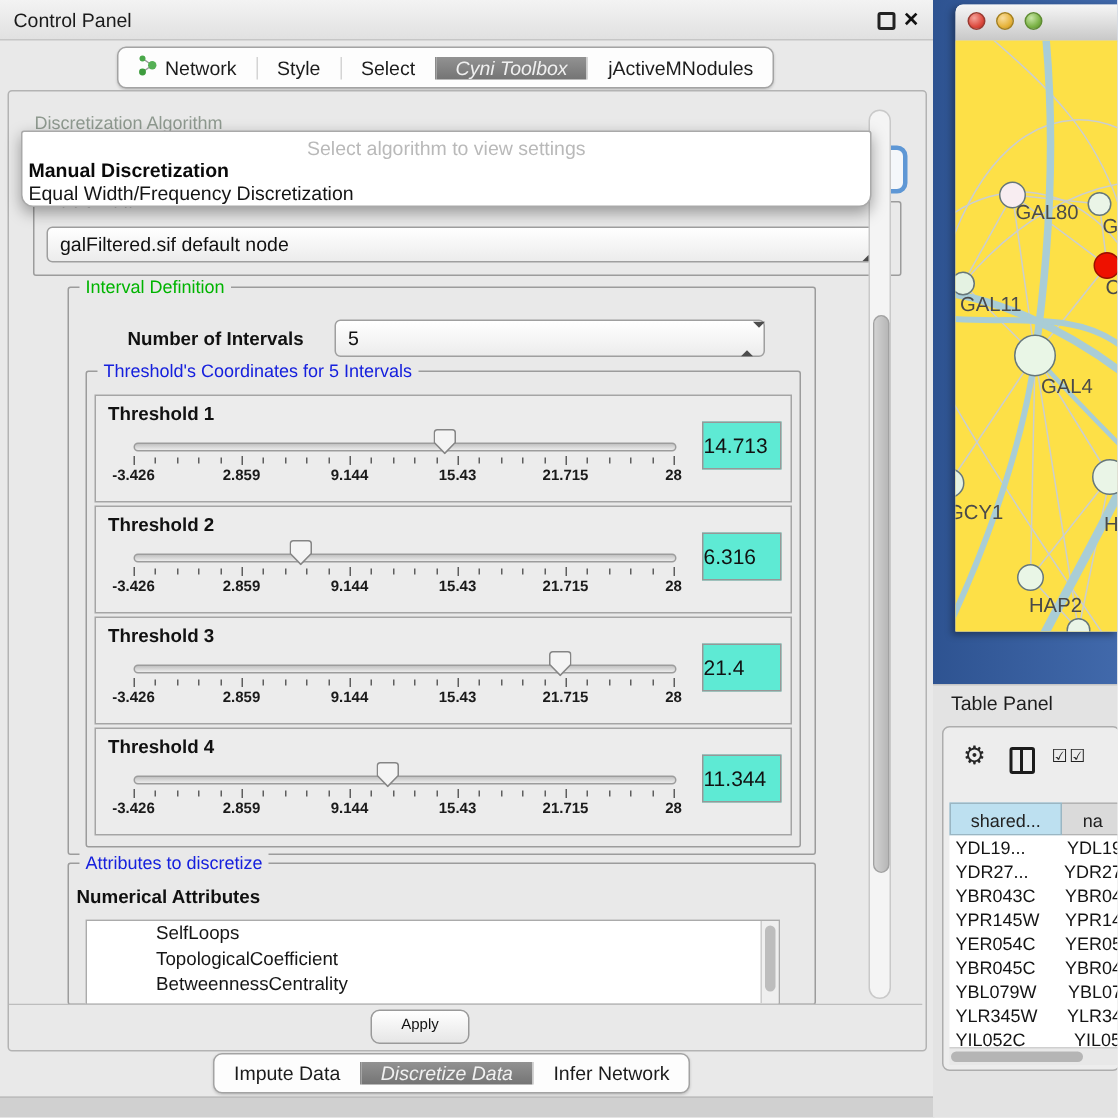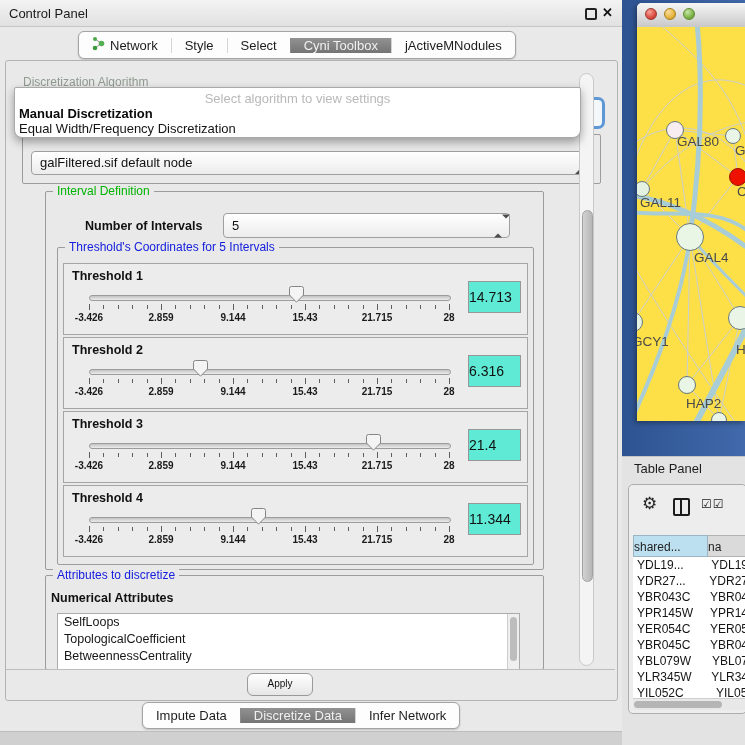--- a/index.html
+++ b/index.html
@@ -11,21 +11,21 @@
   .cp-titlebar{position:absolute;left:0;top:0;width:622px;height:26px;background:linear-gradient(#f3f3f3,#e1e1e1);border-bottom:1px solid #c6c6c6;}
   .cp-title{position:absolute;left:9px;top:6px;font-size:13px;color:#1a1a1a;}
   .float-btn{position:absolute;left:585px;top:8px;width:8px;height:8px;border:2px solid #222;border-radius:2px;}
   .close-btn{position:absolute;left:602px;top:5px;font-size:13px;font-weight:bold;color:#111;}
   
   .seg{position:absolute;display:flex;align-items:center;background:#fdfdfd;border:1px solid #a3a3a3;border-radius:6px;overflow:hidden;box-shadow:0 1px 2px rgba(0,0,0,.18);}
   #top-tabs{left:78px;top:31px;height:26px;}
   #bottom-tabs{left:142px;top:702px;height:25px;}
   .seg-item{display:flex;align-items:center;gap:5px;padding:0 13px;font-size:13px;color:#1c1c1c;border-left:1px solid #d4d4d4;white-space:nowrap;}
   .seg-item:first-child{border-left:none;}
-  .seg-item.selected{background:linear-gradient(#929292,#747474);color:#f0f0f0;border-left-color:#8a8a8a;}
+  .seg-item.selected{background:linear-gradient(#929292,#747474);color:#f0f0f0;border-left-color:#8a8a8a;font-style:italic;}
   .net-ico{display:inline-block;width:13px;height:15px;}
   
   .cp-frame{position:absolute;left:5px;top:60px;width:611px;height:639px;border:1px solid #b3b3b3;border-radius:3px;background:#e9e9e9;}
   .algo-label{position:absolute;left:17px;top:14px;font-size:12px;color:#8f9a90;}
   .combo-frag{position:absolute;left:555px;top:36px;width:38px;height:26px;border:3px solid #5e97d5;border-radius:7px;background:#f4f7fa;}
   
   .popup{position:absolute;left:8px;top:26px;width:565px;height:49px;background:#fff;border:1px solid #a9a9a9;border-radius:2px 2px 8px 8px;box-shadow:0 4px 10px rgba(0,0,0,.35);z-index:5;}
   .popup-ph{position:absolute;left:0;top:3px;width:100%;text-align:center;font-size:13px;color:#b9b9b9;}
   .popup-opt1{position:absolute;left:4px;top:18px;font-size:13px;font-weight:bold;color:#0a0a0a;}
   .popup-opt2{position:absolute;left:4px;top:33px;font-size:13px;color:#141414;}
@@ -45,21 +45,21 @@
   .th-track{position:absolute;left:25px;top:31px;width:360px;height:4px;border:1px solid #9c9c9c;border-radius:3px;background:linear-gradient(#c2c2c2,#ececec);}
   .th-thumb{position:absolute;top:22px;width:15px;height:17px;}
   .tick{position:absolute;width:1px;background:#5e5e5e;}
   .tick.minor{top:41px;height:4px;}
   .tick.major{top:40px;height:6px;}
   .tick-label{position:absolute;top:48px;transform:translateX(-50%);font-size:10px;font-weight:bold;color:#1a1a1a;white-space:nowrap;}
   .thval{position:absolute;left:404px;top:17px;width:53px;height:32px;background:#5eead4;border:1px solid #979797;font-size:14px;color:#111;text-align:left;line-height:30px;padding-right:6px;box-sizing:border-box;}
   
   .attr-heading{position:absolute;left:45px;top:530px;font-size:12.5px;font-weight:bold;color:#111;}
   .attr-list{position:absolute;left:51px;top:552px;width:461px;height:55px;background:#fff;border:1px solid #ababab;overflow:hidden;}
-  .attr-item{height:17px;line-height:17px;font-size:12.5px;color:#161616;padding-left:6px;}
+  .attr-item{height:17px;line-height:17px;font-size:12.5px;color:#161616;padding-left:6px;margin-left:40px;}
   .attr-scroll{position:absolute;right:0;top:0;width:11px;height:100%;background:#efefef;border-left:1px solid #cdcdcd;}
   .attr-scroll .thumb{position:absolute;left:2px;top:3px;width:7px;height:44px;background:#bdbdbd;border-radius:4px;}
   
   .vscroll{position:absolute;left:573px;top:12px;width:15px;height:593px;background:#f4f4f4;border:1px solid #c9c9c9;border-radius:8px;box-sizing:border-box;}
   .vscroll .thumb{position:absolute;left:2px;top:136px;width:9px;height:370px;background:linear-gradient(90deg,#d2d2d2,#b7b7b7);border:1px solid #a2a2a2;border-radius:6px;}
   
   .cp-bottombar{position:absolute;left:0;top:608px;width:609px;height:30px;border-top:1px solid #bdbdbd;background:#e9e9e9;border-radius:0 0 3px 3px;}
   .apply{position:absolute;left:241px;top:612px;width:64px;height:21px;background:linear-gradient(#ffffff,#e6e6e6);border:1px solid #9a9a9a;border-radius:6px;font-size:10px;color:#111;text-align:center;line-height:19px;}
   
   .desktop{position:absolute;left:622px;top:0;width:123px;height:456px;background:linear-gradient(90deg,#2e5391,#4169ab);}
@@ -72,21 +72,21 @@
   .light.green{left:46px;background:radial-gradient(circle at 35% 30%,#c7e5a6,#7cb347 60%,#55882a);border:1px solid #5f8c33;}
   .net-canvas{position:absolute;left:0;top:24px;width:108px;height:394px;overflow:hidden;background:#fde047;}
   .net-node{position:absolute;border-radius:50%;box-sizing:border-box;border:1px solid #66777a;}
   .net-label{position:absolute;font-size:13.5px;color:#4a4a4a;white-space:nowrap;}
   .tp-title{position:absolute;left:634px;top:461px;font-size:13px;color:#1d1d1d;}
   .tp{position:absolute;left:628px;top:484px;width:117px;height:228px;background:#ededed;border:1px solid #adadad;border-radius:5px;overflow:hidden;}
   .tp-gear{position:absolute;left:13px;top:8px;font-size:17px;color:#262626;}
   .tp-colicon{position:absolute;left:44px;top:13px;width:13px;height:14px;border:2px solid #1c1c1c;border-radius:2px;}
   .tp-colicon::after{content:"";position:absolute;left:5px;top:0;width:2px;height:14px;background:#1c1c1c;}
   .tp-checks{position:absolute;left:72px;top:12px;font-size:12px;color:#222;letter-spacing:1px;}
-  .tp-h{position:absolute;top:50px;height:22px;box-sizing:border-box;font-size:12px;text-align:left;line-height:22px;color:#222;}
+  .tp-h{position:absolute;top:50px;height:22px;box-sizing:border-box;font-size:12px;text-align:center;line-height:22px;color:#222;}
   .tp-h1{left:4px;width:75px;background:#bde0f0;border:1px solid #9ab6c3;}
   .tp-h2{left:79px;width:42px;background:#dadada;border:1px solid #b3b3b3;border-left:none;}
   .tp-rows{position:absolute;left:4px;top:72px;width:115px;height:141px;background:#fff;overflow:hidden;}
   .tp-row{display:flex;height:16px;line-height:16px;font-size:12px;color:#141414;white-space:nowrap;}
   .tp-c1{width:71px;padding-left:4px;overflow:hidden;}
   .tp-c2{padding-left:8px;}
   .tp-hscroll{position:absolute;left:4px;top:213px;width:113px;height:11px;background:#e8e8e8;border-top:1px solid #cfcfcf;}
   .tp-hscroll .thumb{position:absolute;left:1px;top:2px;width:88px;height:7px;background:#b5b5b5;border-radius:4px;}
 </style>
 </head>

